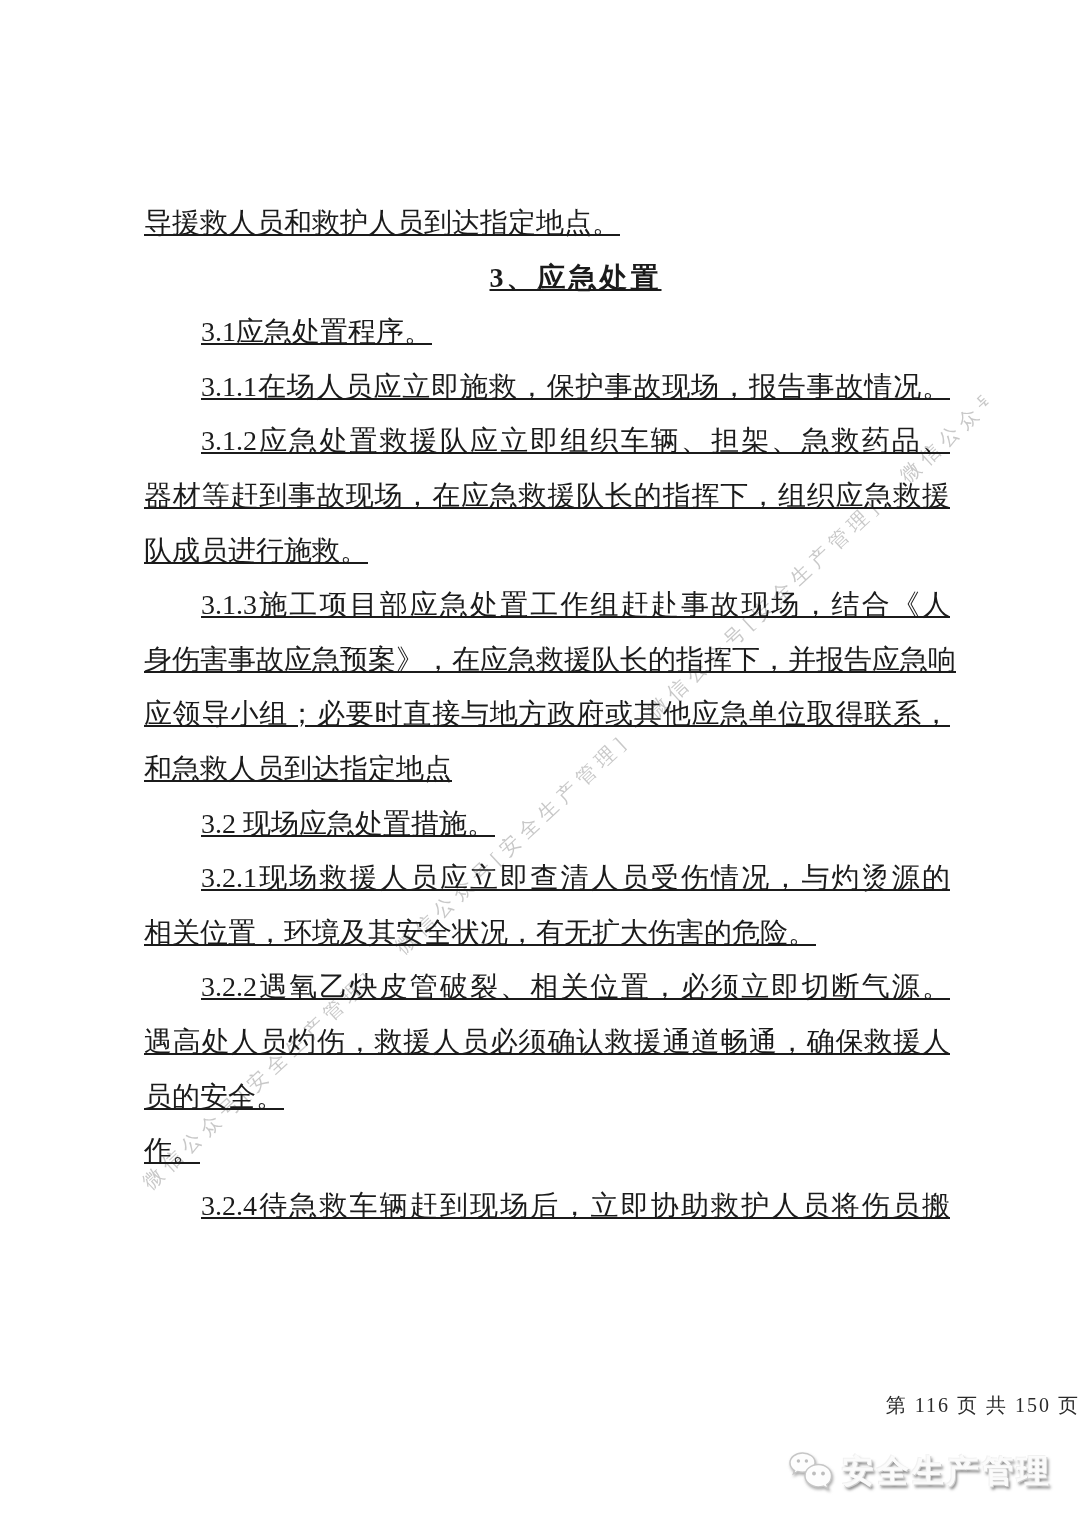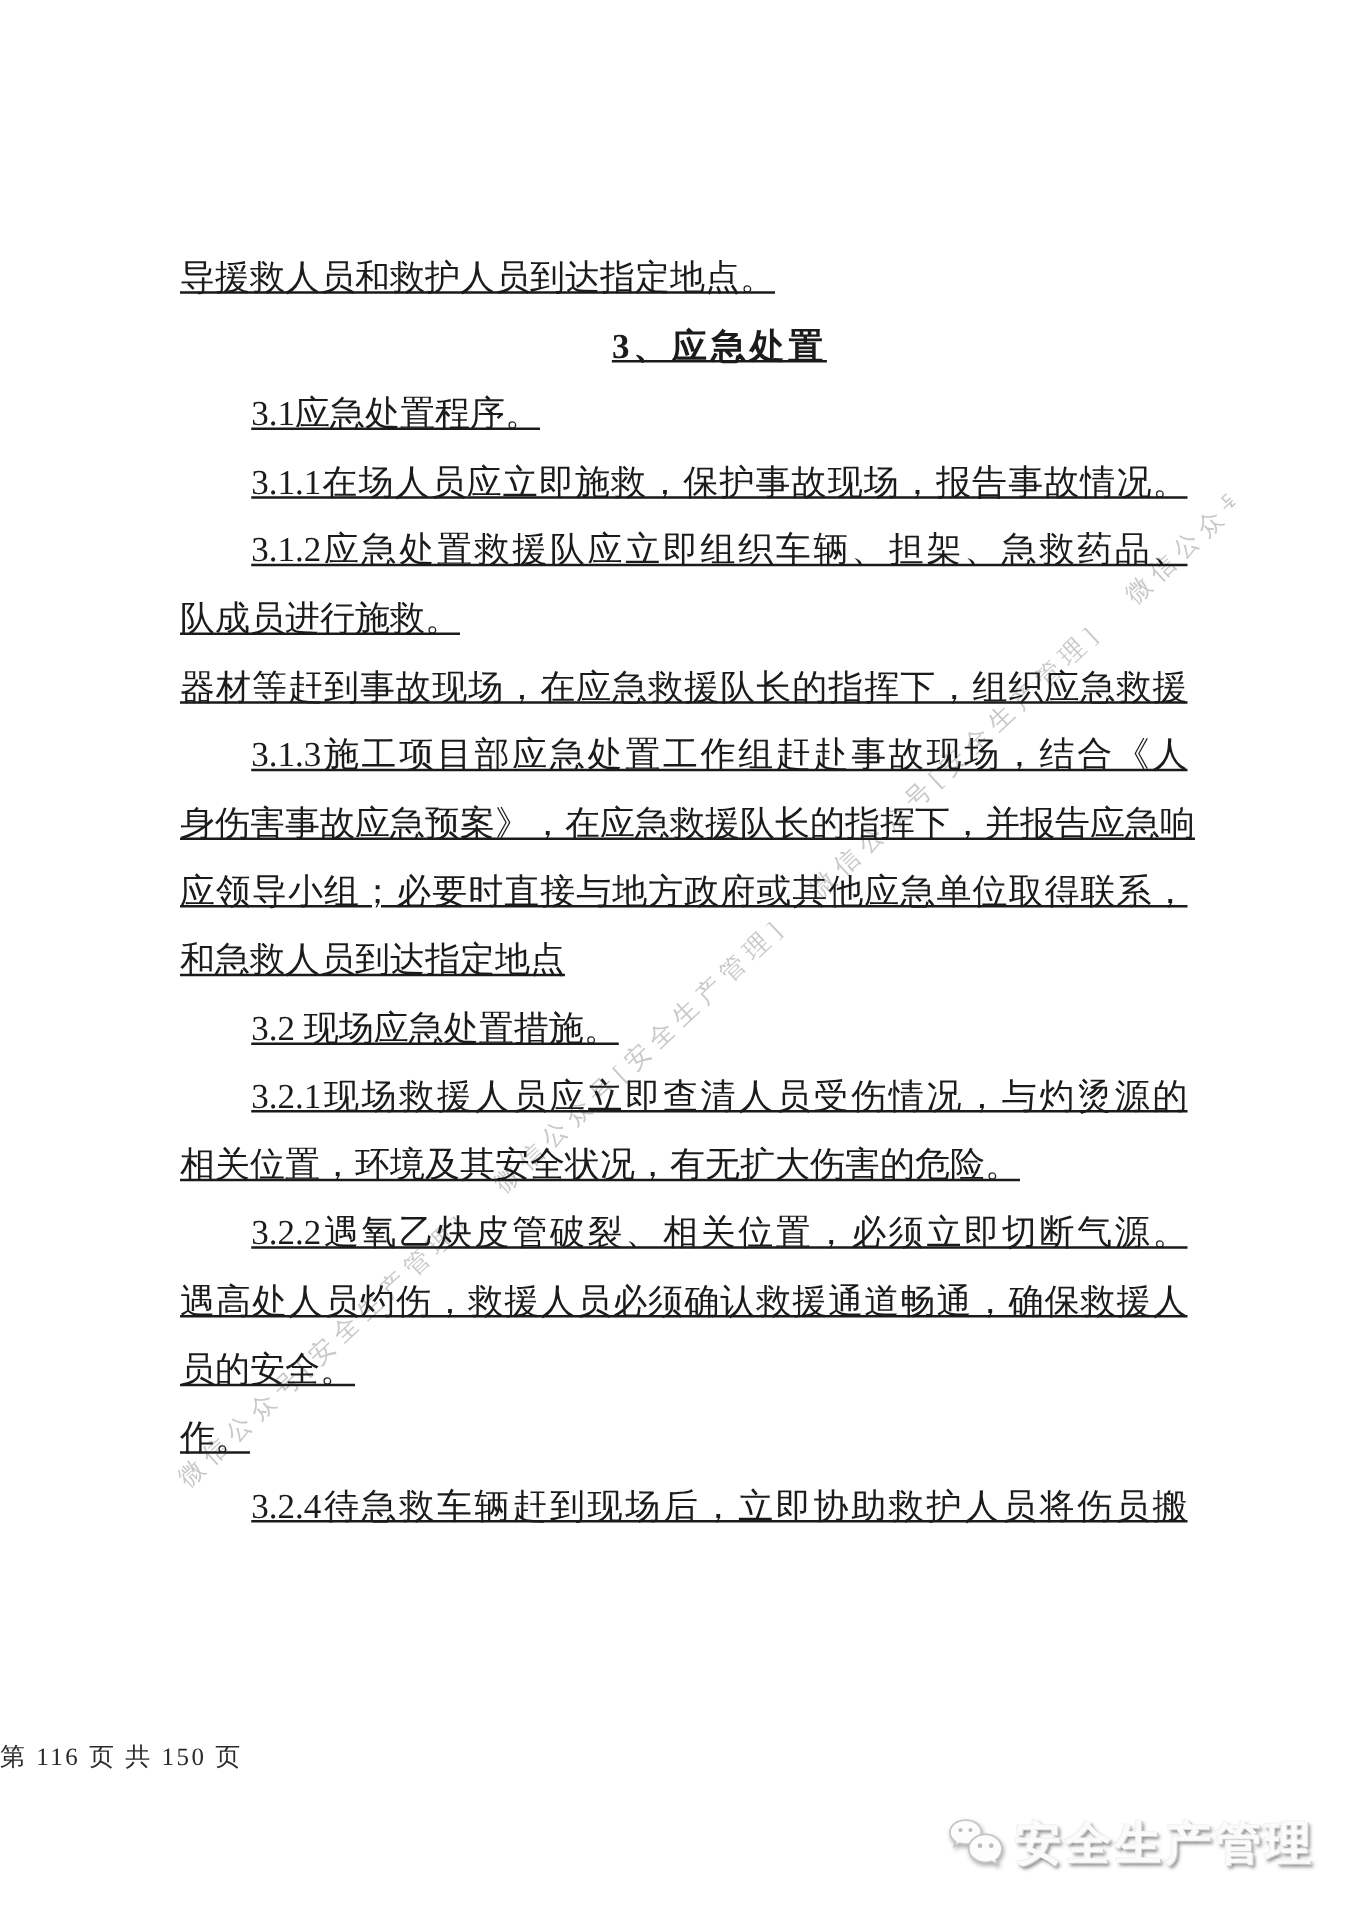--- a/index.html
+++ b/index.html
@@ -47,40 +47,40 @@
   }
   .line.full { text-align:justify; text-align-last:justify; }
   .line.indent { padding-left:57px; }
   .line.bold { font-weight:700; letter-spacing:3px;text-align:center; }
 
   
   .footer {
     position:absolute;
     top:1392px; left:0;
     width:100%;
-    text-align:left;
+    text-align:right;
     font-size:20px;
     letter-spacing:2px;
     color:#2a2a2a;
   }
 
   
   .brand {
     position:absolute;
     top:1450px; right:28px;
     display:flex;
     align-items:center;
     gap:8px;
   }
   .brand svg {
     filter:drop-shadow(1.5px 2px 1.5px rgba(125,125,125,.65));
   }
   .brand-name {
     font-family:"Liberation Sans","DejaVu Sans",sans-serif;
-    font-size:37px;
+    font-size:32px;
     font-weight:bold;
     letter-spacing:3px;
     color:#fbfbfb;
     text-shadow:
       -1px -1px 0 #f1f1f1,
       1px 1px 0 #cfcfcf,
       2px 2.5px 3px rgba(110,110,110,.85);
   }
 </style>
 </head>
@@ -91,22 +91,22 @@
   <div class="watermark">
     <span class="wm">微信公众号[安全生产管理]</span><span class="wm">微信公众号[安全生产管理]</span><span class="wm">微信公众号[安全生产管理]</span><span class="wm">微信公众号[安全生产管理]</span>
   </div>
 
   <main class="doc">
     <div class="line">导援救人员和救护人员到达指定地点。</div>
     <div class="line indent bold">3、应急处置</div>
     <div class="line indent">3.1应急处置程序。</div>
     <div class="line indent full">3.1.1在场人员应立即施救，保护事故现场，报告事故情况。</div>
     <div class="line indent full">3.1.2应急处置救援队应立即组织车辆、担架、急救药品、</div>
+    <div class="line full">器材等赶到事故现场，在应急救援队长的指挥下，组织应急救援</div>
     <div class="line">队成员进行施救。</div>
-    <div class="line full">器材等赶到事故现场，在应急救援队长的指挥下，组织应急救援</div>
     <div class="line indent full">3.1.3施工项目部应急处置工作组赶赴事故现场，结合《人</div>
     <div class="line full">身伤害事故应急预案》，在应急救援队长的指挥下，并报告应急响</div>
     <div class="line full">应领导小组；必要时直接与地方政府或其他应急单位取得联系，</div>
     <div class="line">和急救人员到达指定地点</div>
     <div class="line indent">3.2 现场应急处置措施。</div>
     <div class="line indent full">3.2.1现场救援人员应立即查清人员受伤情况，与灼烫源的</div>
     <div class="line">相关位置，环境及其安全状况，有无扩大伤害的危险。</div>
     <div class="line indent full">3.2.2遇氧乙炔皮管破裂、相关位置，必须立即切断气源。</div>
     <div class="line full">遇高处人员灼伤，救援人员必须确认救援通道畅通，确保救援人</div>
     <div class="line">员的安全。</div>

